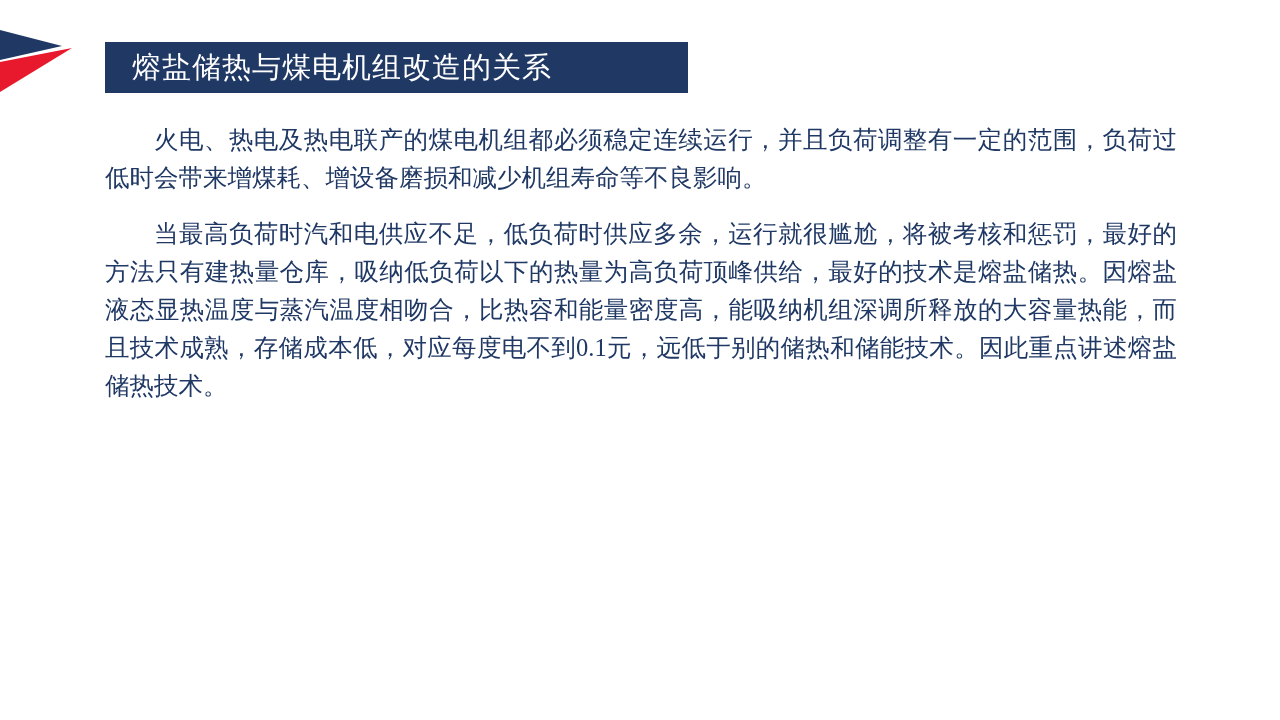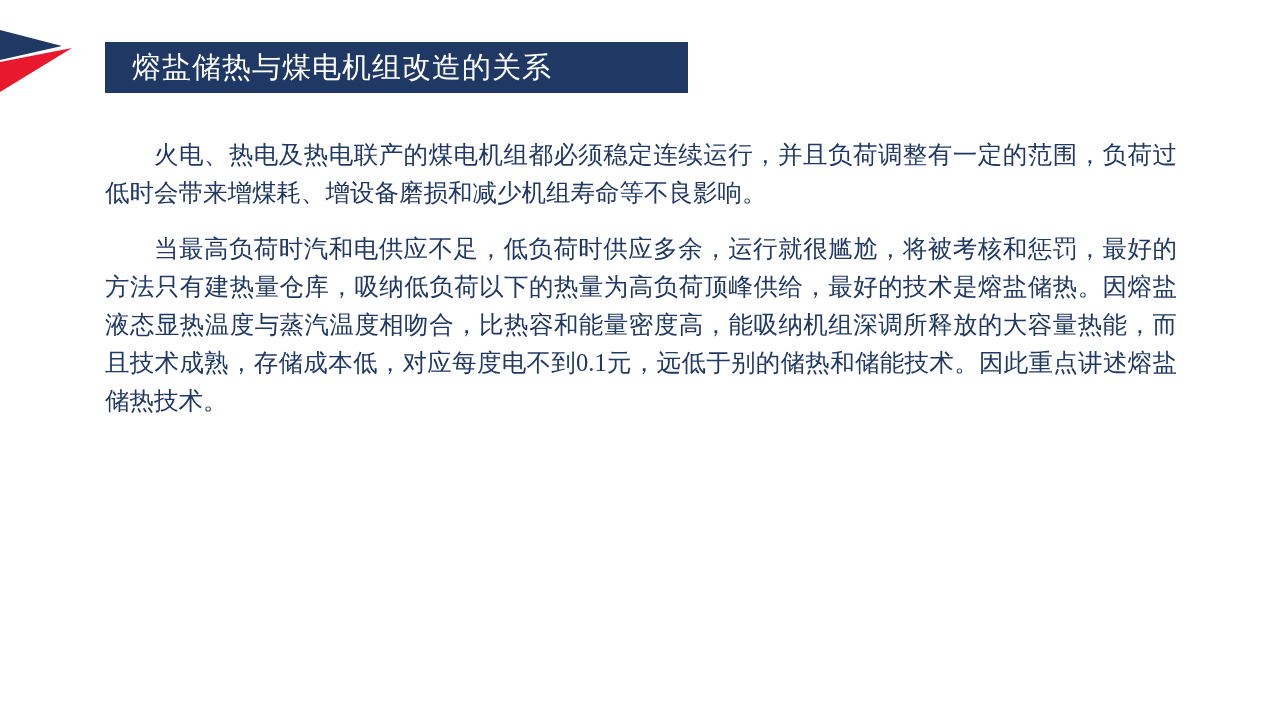--- a/index.html
+++ b/index.html
@@ -50,21 +50,21 @@
     padding-left: 27px;
     font-family: "Liberation Serif", serif;
     white-space: nowrap;
     text-align: center;
   }
 
   
   .body-copy {
     position: absolute;
     left: 105px;
-    top: 136px;
+    top: 121px;
     width: 1072px;
     color: #1f3864;
     font-size: 24.5px;
     line-height: 38px;
     text-align: justify;
     text-justify: inter-ideograph;
     font-family: "Liberation Serif", serif;
   }
   .para {
     margin: 0 0 0 0;

